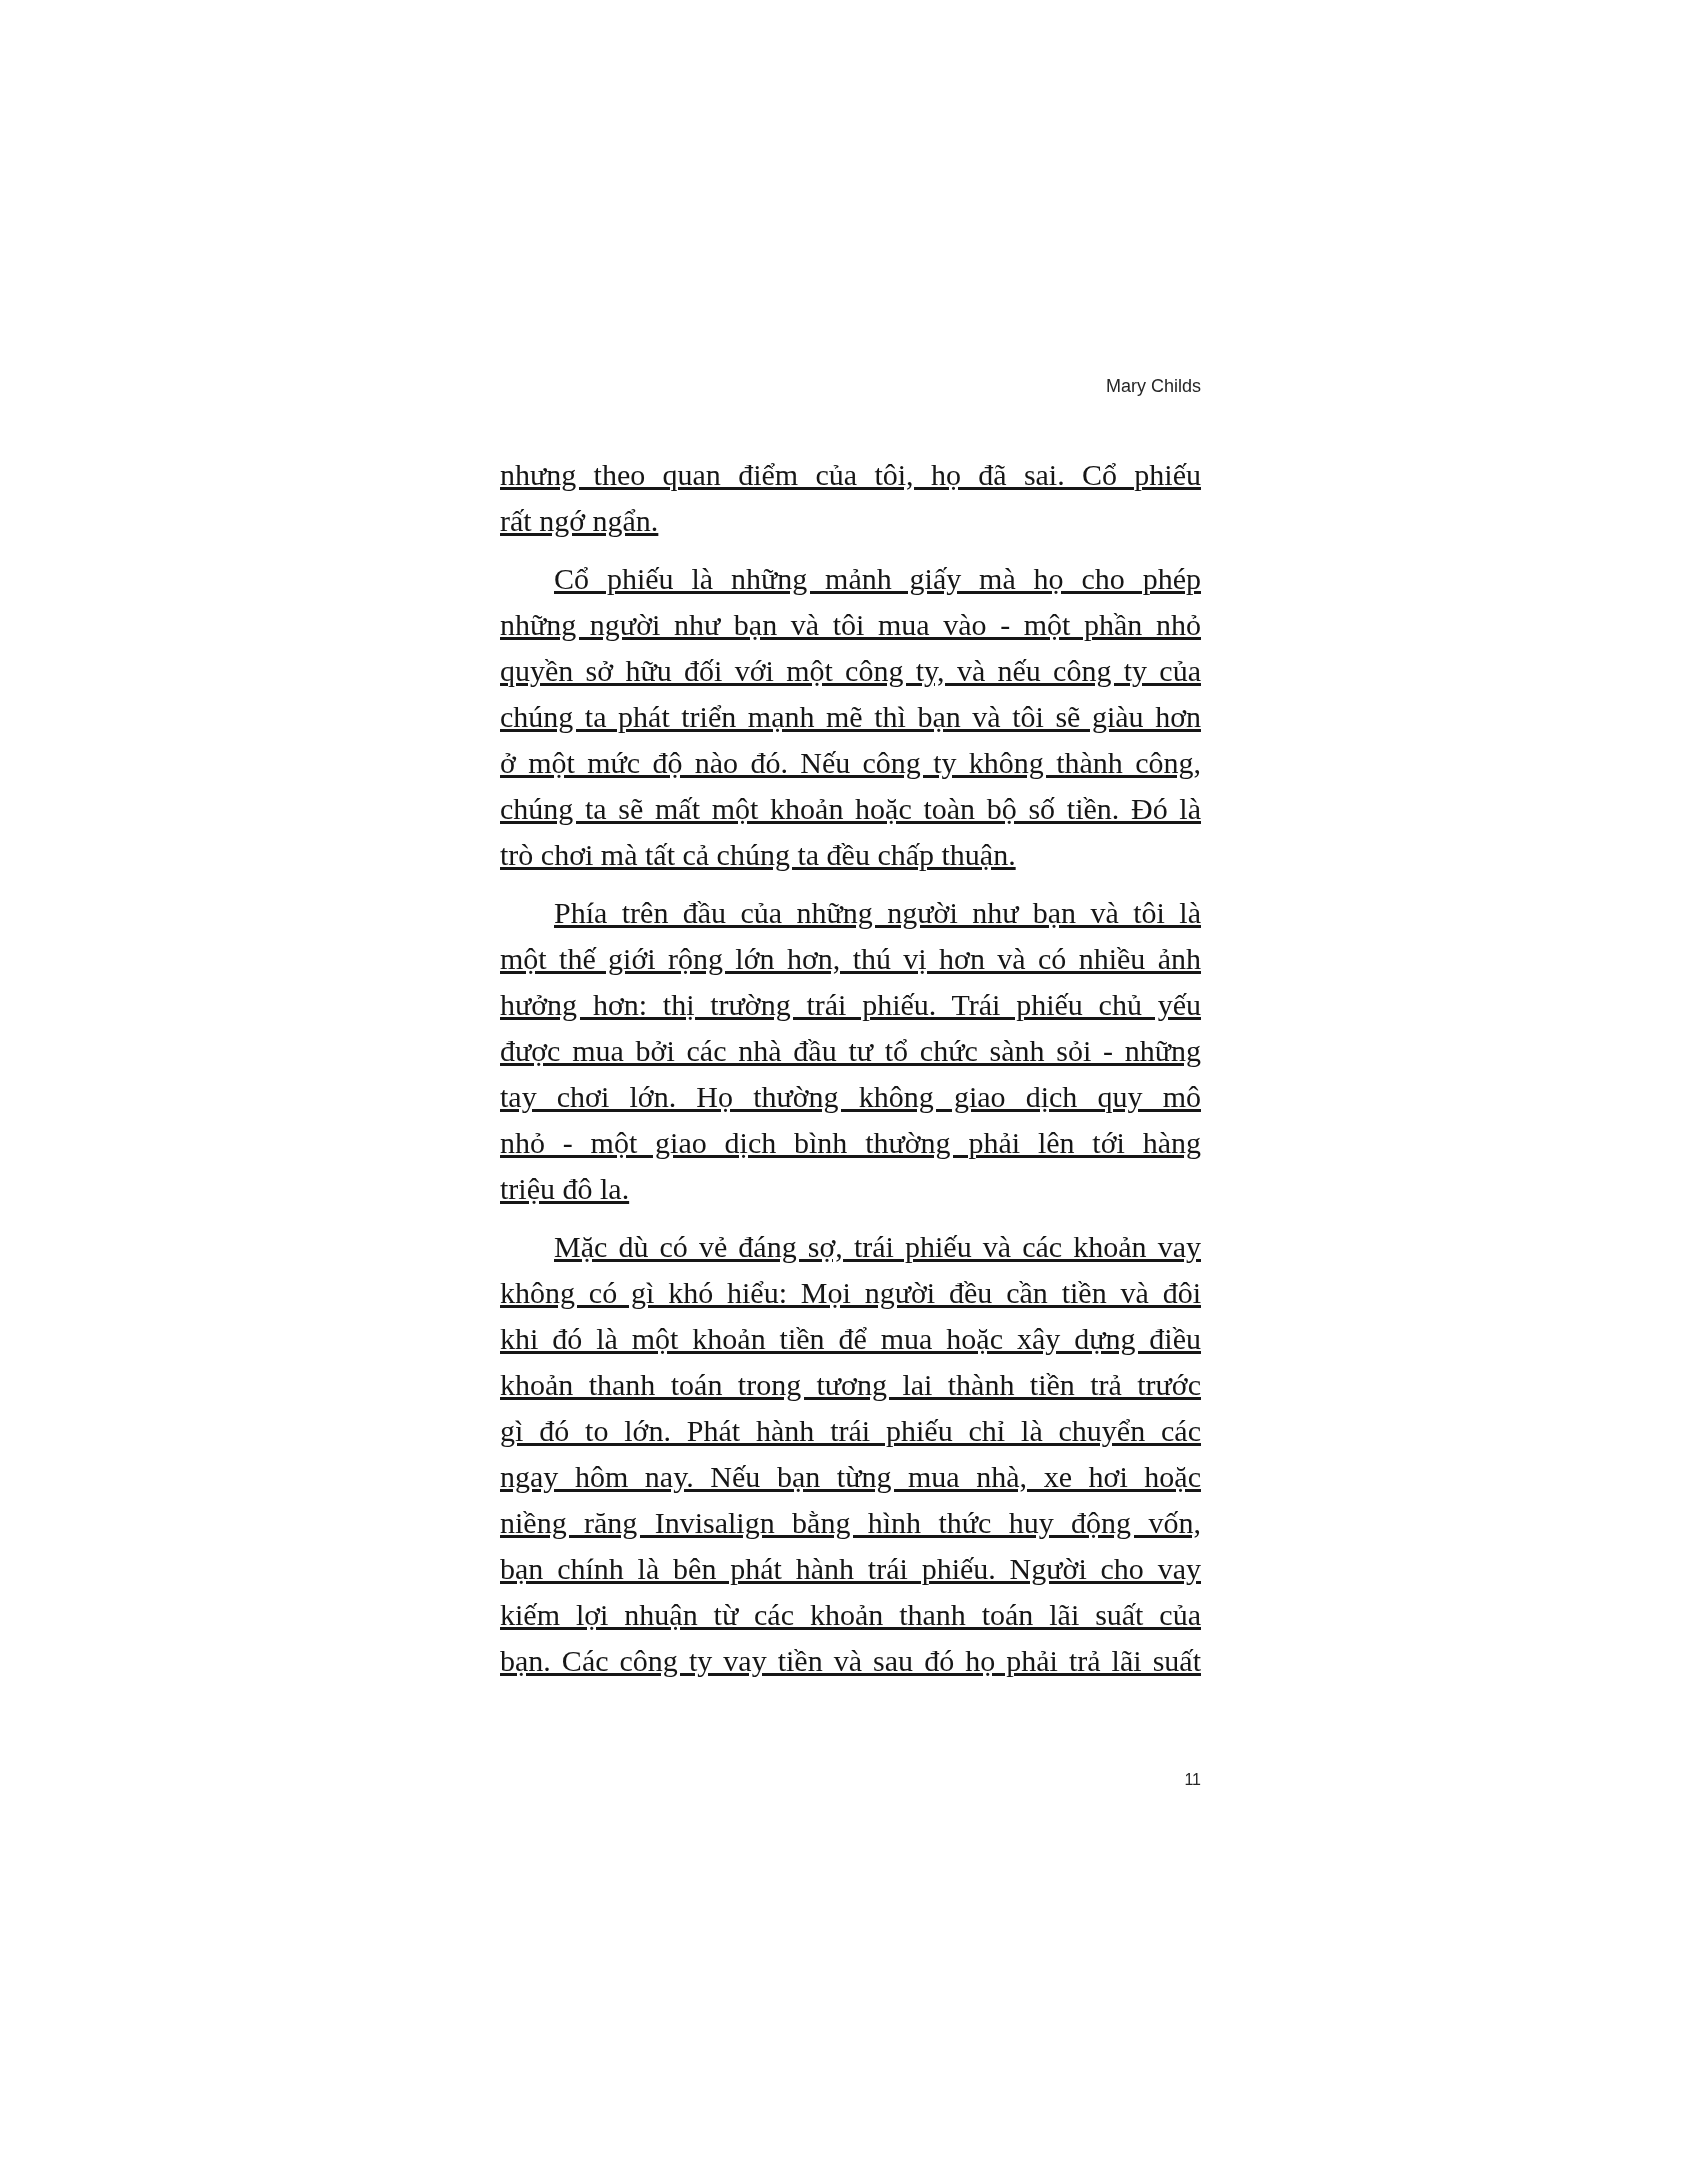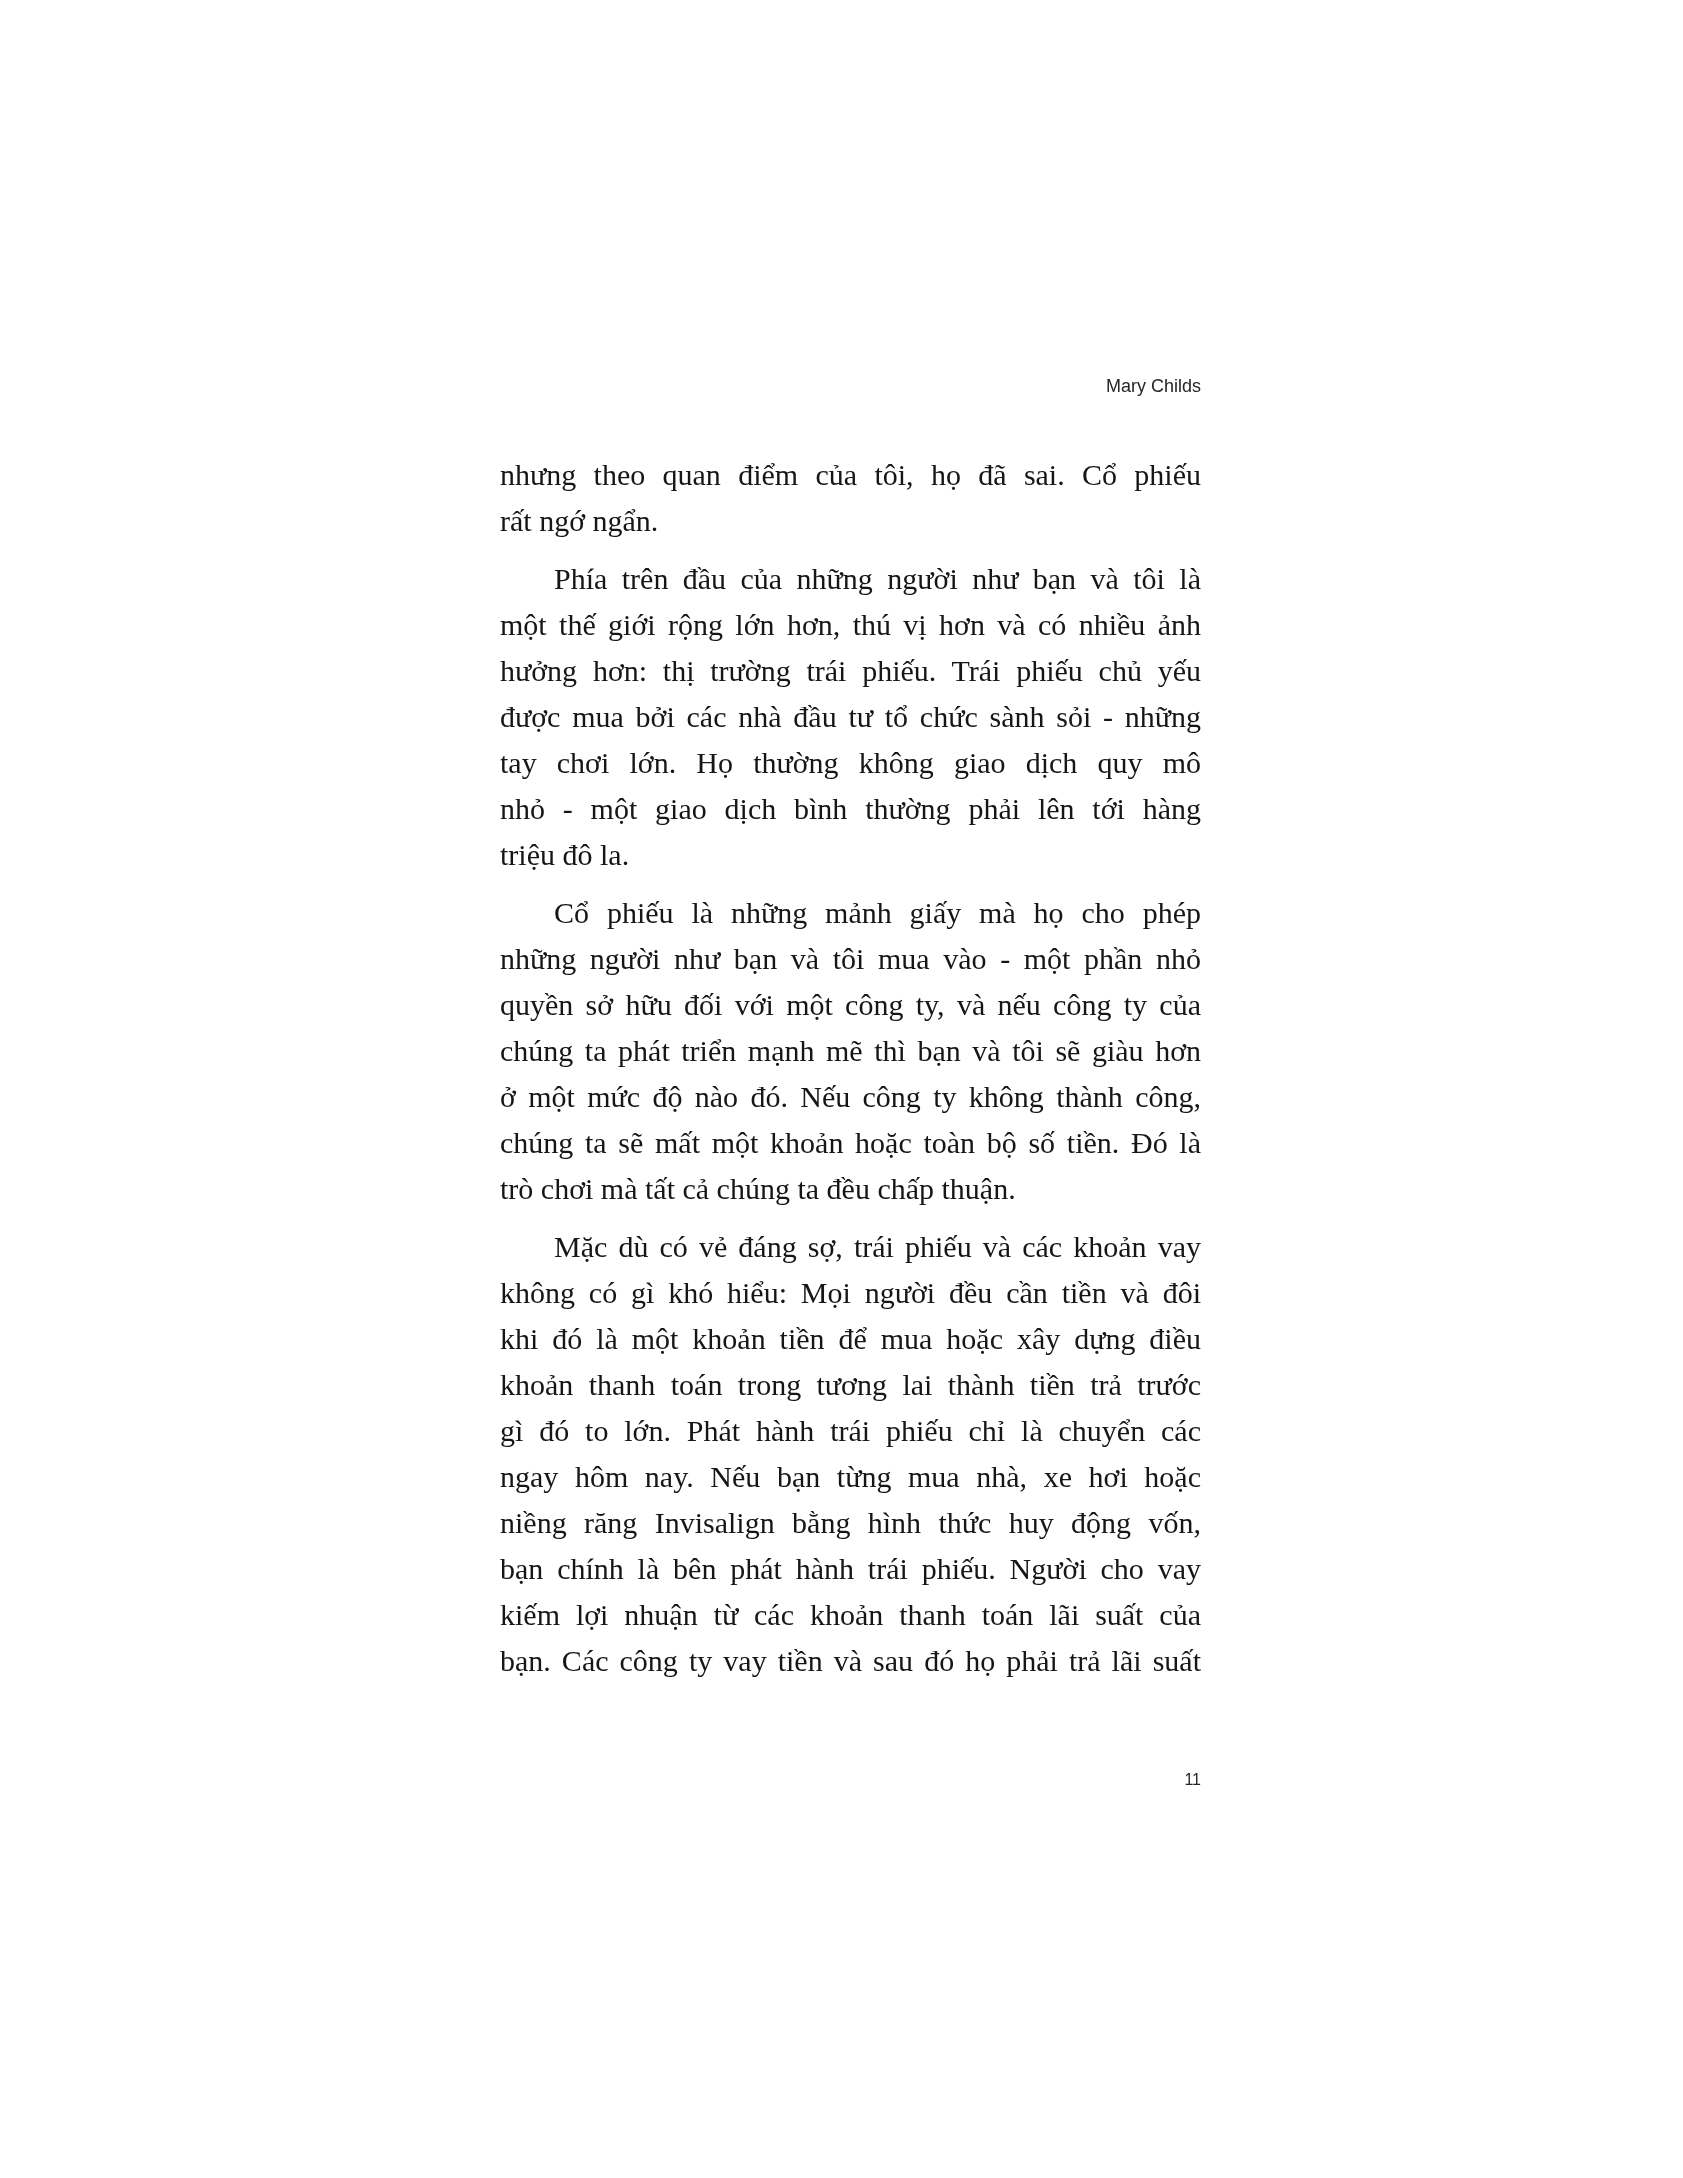--- a/index.html
+++ b/index.html
@@ -29,20 +29,21 @@
     top: 452px;
     left: 500px;
     width: 701px;
     font-family: "Liberation Serif", "DejaVu Serif", serif;
     font-size: 30px;
     line-height: 46px;
     color: #161616;
   }
   .para {
     margin: 0 0 12px 0;
+    text-decoration: underline;
   }
   .para:last-child {
     margin-bottom: 0;
   }
   .line {
     text-align: justify;
     text-align-last: justify;
   }
   .line.last {
     text-align-last: left;
@@ -66,36 +67,36 @@
 
 <div class="page">
   <div class="running-header">Mary Childs</div>
 
   <div class="body-text">
       <div class="para">
         <div class="line">nhưng theo quan điểm của tôi, họ đã sai. Cổ phiếu</div>
         <div class="line last">rất ngớ ngẩn.</div>
       </div>
       <div class="para indent">
+        <div class="line">Cổ phiếu là những mảnh giấy mà họ cho phép</div>
+        <div class="line">những người như bạn và tôi mua vào - một phần nhỏ</div>
+        <div class="line">quyền sở hữu đối với một công ty, và nếu công ty của</div>
+        <div class="line">chúng ta phát triển mạnh mẽ thì bạn và tôi sẽ giàu hơn</div>
+        <div class="line">ở một mức độ nào đó. Nếu công ty không thành công,</div>
+        <div class="line">chúng ta sẽ mất một khoản hoặc toàn bộ số tiền. Đó là</div>
+        <div class="line last">trò chơi mà tất cả chúng ta đều chấp thuận.</div>
+      </div>
+      <div class="para indent">
         <div class="line">Phía trên đầu của những người như bạn và tôi là</div>
         <div class="line">một thế giới rộng lớn hơn, thú vị hơn và có nhiều ảnh</div>
         <div class="line">hưởng hơn: thị trường trái phiếu. Trái phiếu chủ yếu</div>
         <div class="line">được mua bởi các nhà đầu tư tổ chức sành sỏi - những</div>
         <div class="line">tay chơi lớn. Họ thường không giao dịch quy mô</div>
         <div class="line">nhỏ - một giao dịch bình thường phải lên tới hàng</div>
         <div class="line last">triệu đô la.</div>
-      </div>
-      <div class="para indent">
-        <div class="line">Cổ phiếu là những mảnh giấy mà họ cho phép</div>
-        <div class="line">những người như bạn và tôi mua vào - một phần nhỏ</div>
-        <div class="line">quyền sở hữu đối với một công ty, và nếu công ty của</div>
-        <div class="line">chúng ta phát triển mạnh mẽ thì bạn và tôi sẽ giàu hơn</div>
-        <div class="line">ở một mức độ nào đó. Nếu công ty không thành công,</div>
-        <div class="line">chúng ta sẽ mất một khoản hoặc toàn bộ số tiền. Đó là</div>
-        <div class="line last">trò chơi mà tất cả chúng ta đều chấp thuận.</div>
       </div>
       <div class="para indent">
         <div class="line">Mặc dù có vẻ đáng sợ, trái phiếu và các khoản vay</div>
         <div class="line">không có gì khó hiểu: Mọi người đều cần tiền và đôi</div>
         <div class="line">khi đó là một khoản tiền để mua hoặc xây dựng điều</div>
         <div class="line">khoản thanh toán trong tương lai thành tiền trả trước</div>
         <div class="line">gì đó to lớn. Phát hành trái phiếu chỉ là chuyển các</div>
         <div class="line">ngay hôm nay. Nếu bạn từng mua nhà, xe hơi hoặc</div>
         <div class="line">niềng răng Invisalign bằng hình thức huy động vốn,</div>
         <div class="line">bạn chính là bên phát hành trái phiếu. Người cho vay</div>

